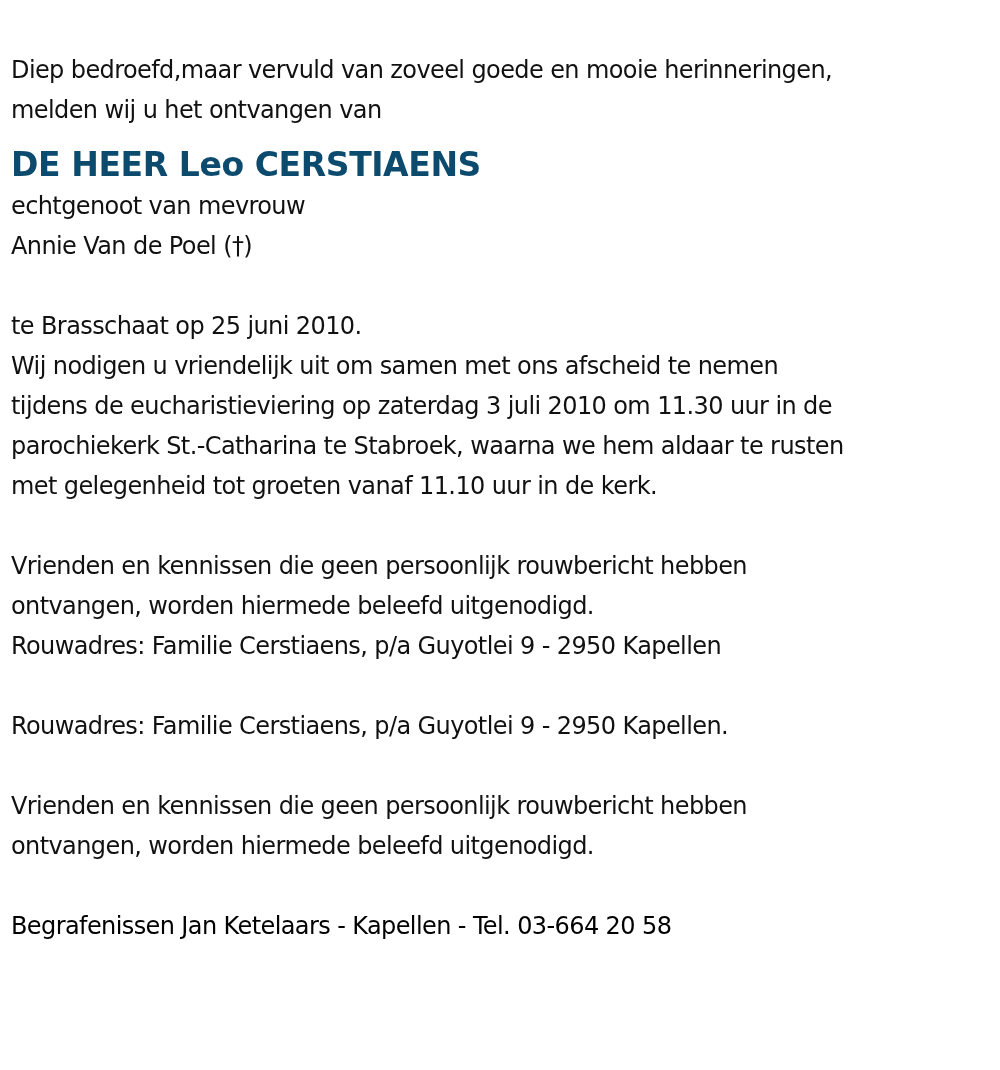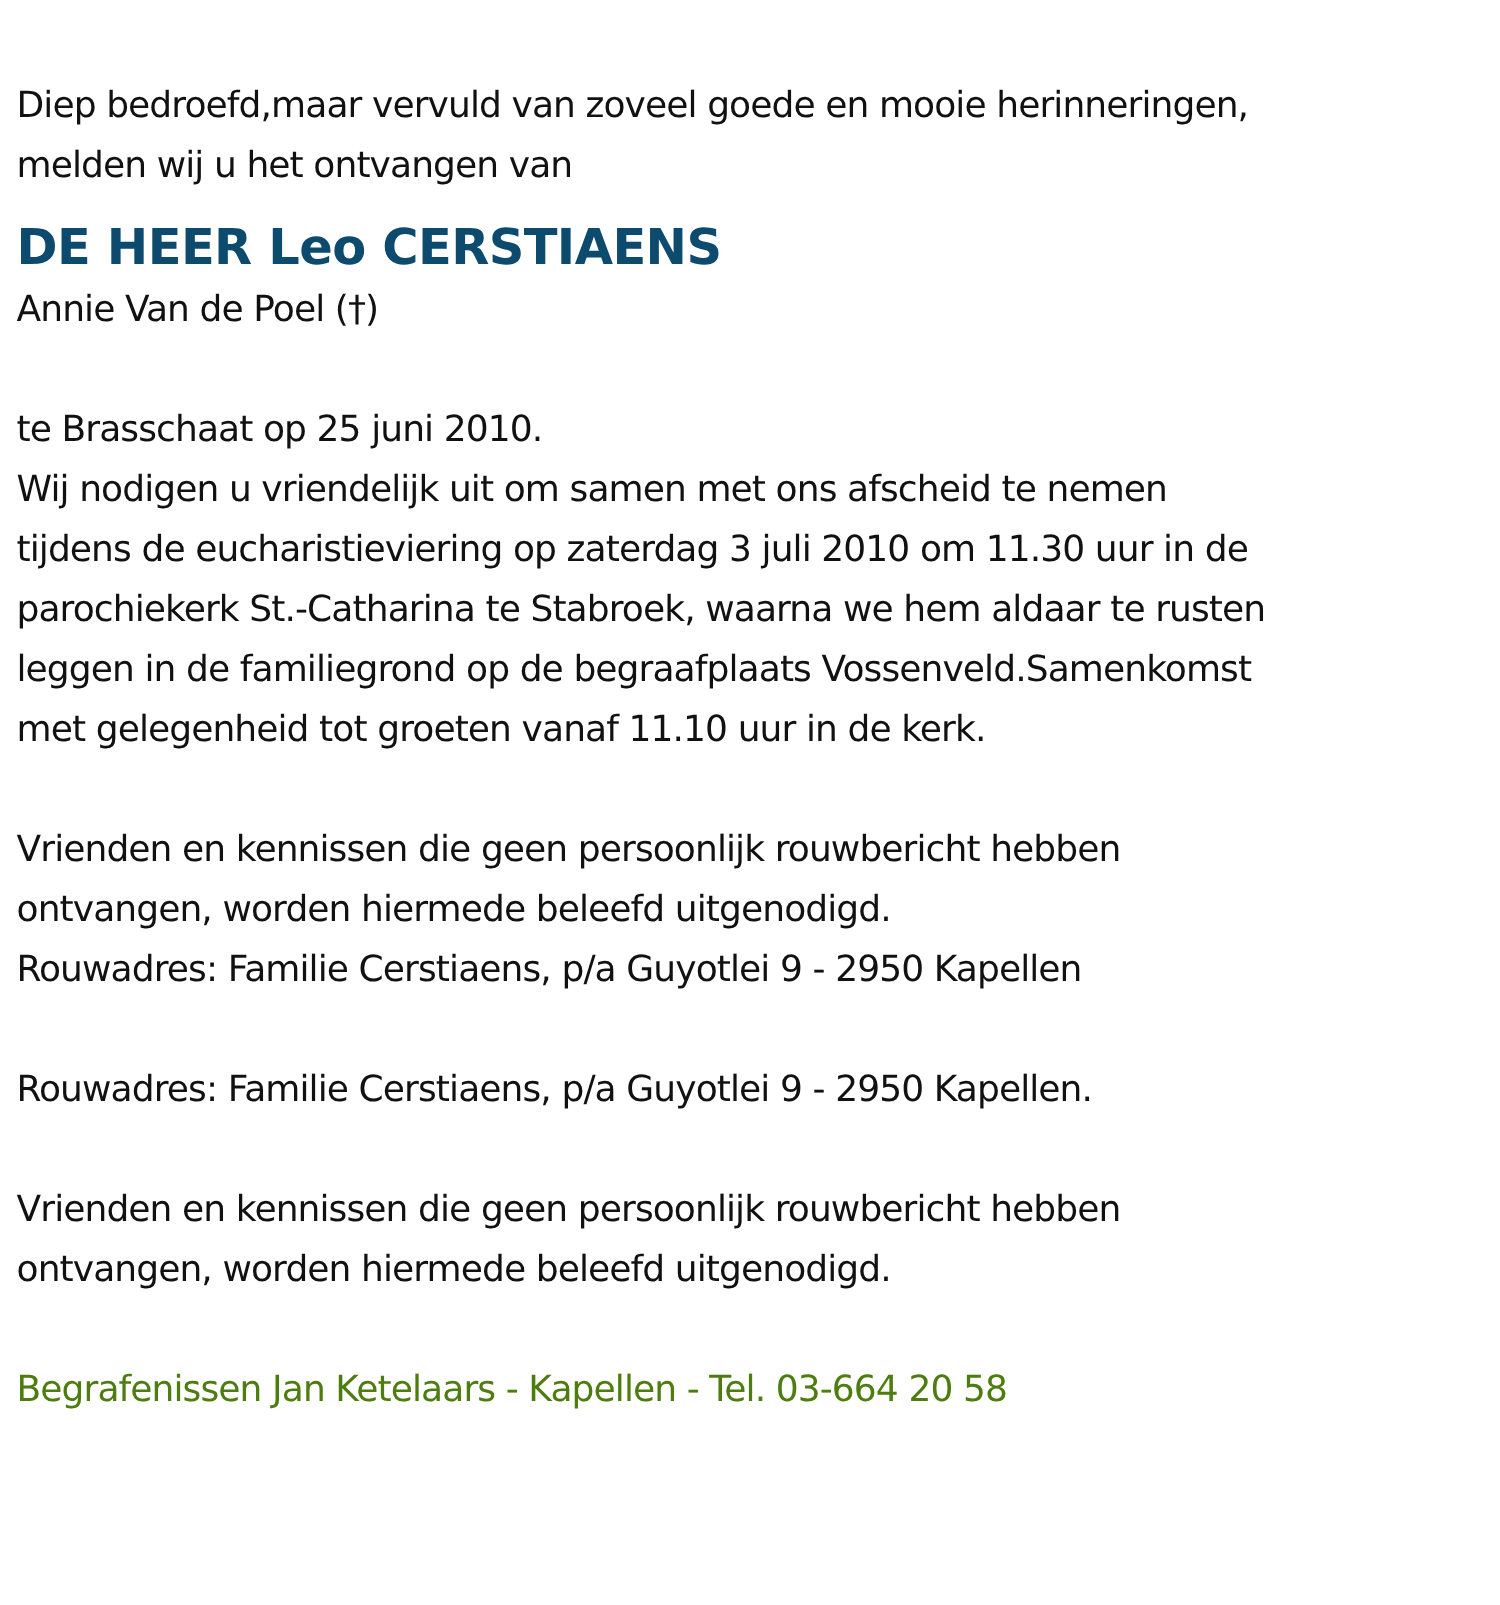--- a/index.html
+++ b/index.html
@@ -18,42 +18,42 @@
   .title {
     font-weight: bold;
     font-size: 33px;
     line-height: 50px;
     height: 50px;
     margin-top: 10px;
     color: #0c4a6e;
     letter-spacing: -0.4px;
     margin-bottom: -4px;
   }
-  .footer { color: #4d7c0f; }
+  .footer { color: #000000; }
 </style>
 </head>
 <body>
 
 <div class="doc">
   <div>
     <span class="line">Diep bedroefd,maar vervuld van zoveel goede en mooie herinneringen,</span>
     <span class="line">melden wij u het ontvangen van</span>
   </div>
 
   <div class="line title">DE HEER Leo CERSTIAENS</div>
+  <span class="line">echtgenoot van mevrouw</span>
   <span class="line">Annie Van de Poel (†)</span>
 
   <div class="blank"></div>
 
   <div>
     <span class="line">te Brasschaat op 25 juni 2010.</span>
     <span class="line">Wij nodigen u vriendelijk uit om samen met ons afscheid te nemen</span>
     <span class="line">tijdens de eucharistieviering op zaterdag 3 juli 2010 om 11.30 uur in de</span>
     <span class="line">parochiekerk St.-Catharina te Stabroek, waarna we hem aldaar te rusten</span>
-    <span class="line">leggen in de familiegrond op de begraafplaats Vossenveld.Samenkomst</span>
     <span class="line">met gelegenheid tot groeten vanaf 11.10 uur in de kerk.</span>
   </div>
 
   <div class="blank"></div>
 
   <div>
     <span class="line">Vrienden en kennissen die geen persoonlijk rouwbericht hebben</span>
     <span class="line">ontvangen, worden hiermede beleefd uitgenodigd.</span>
     <span class="line">Rouwadres: Familie Cerstiaens, p/a Guyotlei 9 - 2950 Kapellen</span>
   </div>

